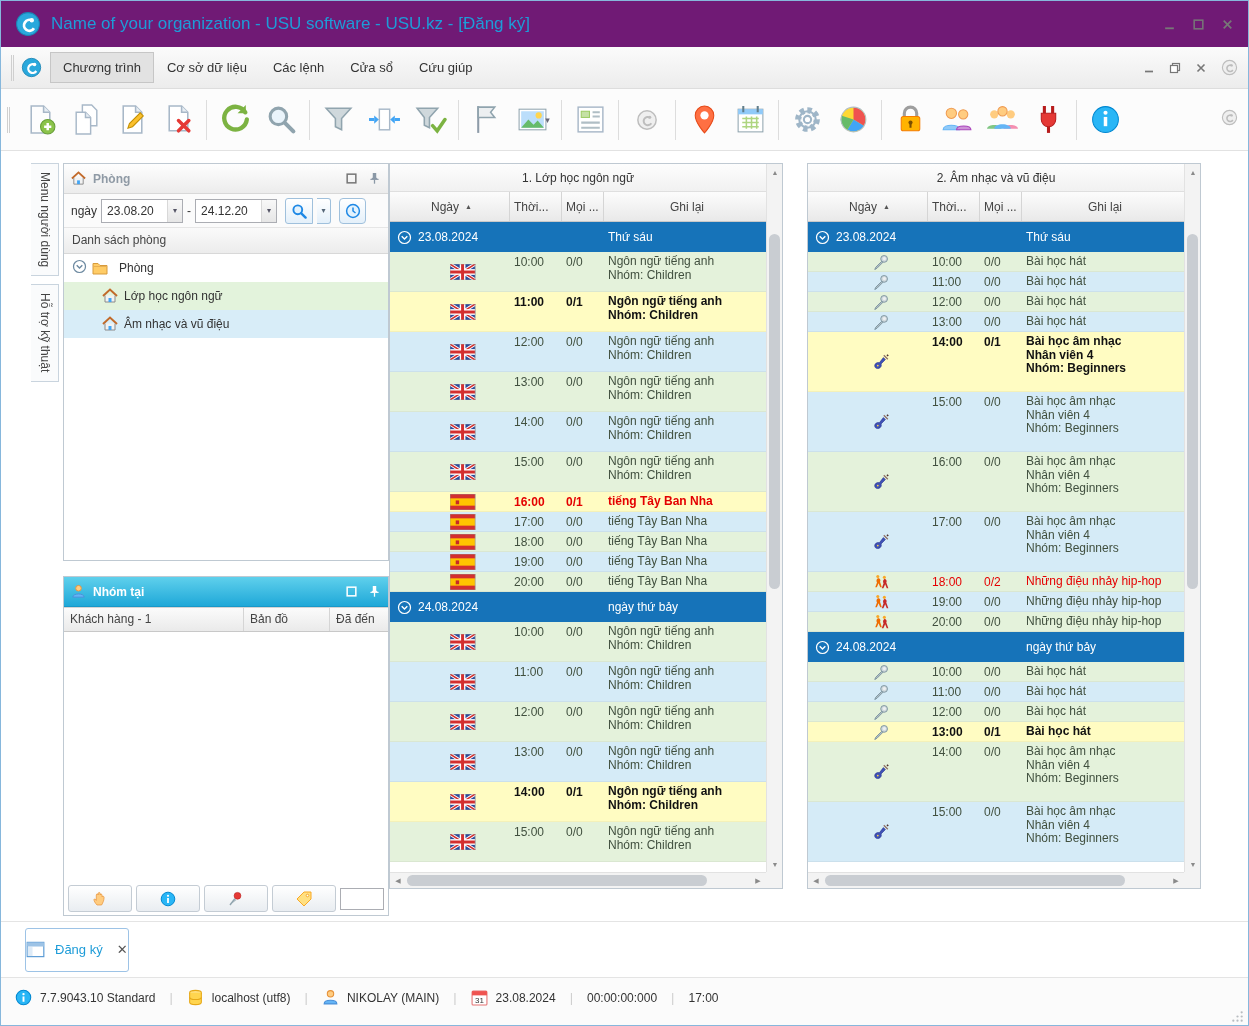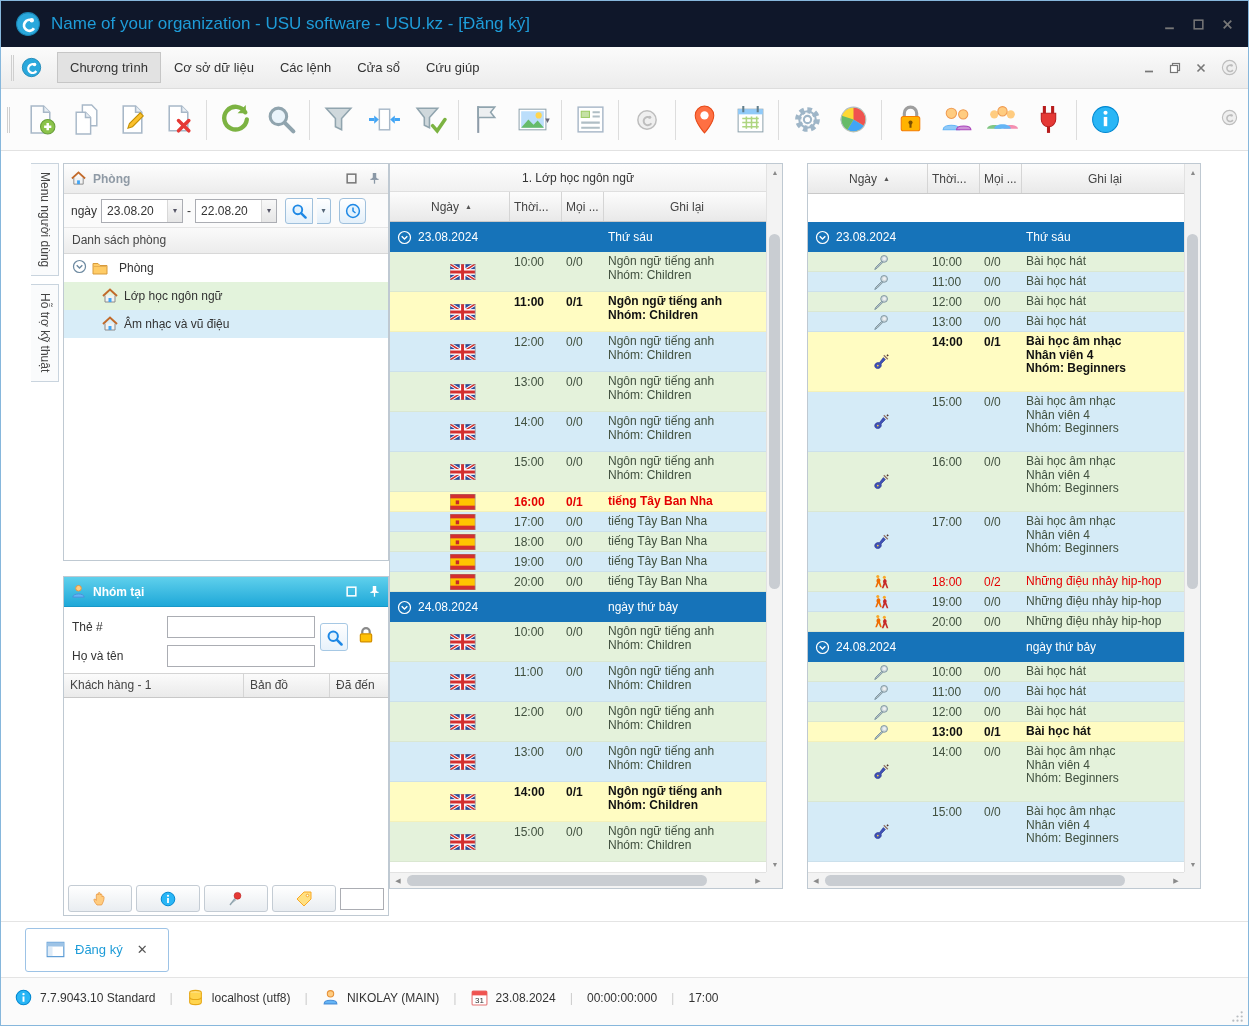--- a/index.html
+++ b/index.html
@@ -3,32 +3,32 @@
 <meta charset="utf-8">
 <style>
   *{box-sizing:border-box;margin:0;padding:0}
   html,body{background:#D7E4F0}
   body{font-family:"Liberation Sans",sans-serif}
   .win{position:relative;width:1249px;height:1026px;background:#FFF;border:1px solid #86B7DC;overflow:hidden}
   .icon svg,[data-icon] svg{display:block}
   [data-icon] svg{width:15px;height:15px}
 
   
-  .titlebar{position:absolute;left:0;top:0;right:0;height:46px;background:#0f172a;display:flex;align-items:center;padding:12px 14px}
+  .titlebar{position:absolute;left:0;top:0;right:0;height:46px;background:#701a75;display:flex;align-items:center;padding:12px 14px}
   .titlebar [data-icon="usu-logo"] svg{width:26px;height:26px}
   .title{color:#1E9CD8;font-size:17px;margin-left:10px;white-space:nowrap}
   .wctrls{margin-left:auto;display:flex;gap:16px;align-items:center}
   .wbtn{cursor:pointer}
   .wbtn svg{width:13px;height:13px}
 
   
   .menubar{position:absolute;top:46px;left:0;right:0;height:42px;background:linear-gradient(#FBFBFB,#ECECEC);border-bottom:1px solid #DDD;display:flex;align-items:center;padding:0 10px}
   .grip{width:4px;height:26px;border-left:3px double #CFCFCF;margin-right:6px}
   .menubar [data-icon="usu-logo"] svg{width:21px;height:21px}
-  #menu-items{display:flex;margin-left:15px}
+  #menu-items{display:flex;margin-left:8px}
   .mitem{padding:7px 12px;font-size:13px;color:#333;cursor:pointer;border:1px solid transparent}
   .mitem.active{background:#E2E2E2;border:1px solid #C6C6C6}
   .mwin{margin-left:auto;display:flex;align-items:center;gap:14px}
   .mwin span{cursor:pointer}
   .mwin svg{width:12px;height:12px}
   .mwin .usug svg{width:17px;height:17px}
 
   
   .toolbar{position:absolute;top:88px;left:0;right:0;height:62px;background:#FCFCFC;border-bottom:1px solid #E2E2E2;display:flex;align-items:center;padding:0 6px}
   #toolbar-items{display:flex;align-items:center}
@@ -129,21 +129,21 @@
   
   .vscroll{position:absolute;top:0;right:0;bottom:16px;width:16px;background:#F3F3F3;border-left:1px solid #E2E2E2}
   .vthumb{position:absolute;left:2px;width:11px;border-radius:6px;background:#C9CDD2;cursor:pointer}
   .sarr{width:16px;height:16px;display:flex;align-items:center;justify-content:center;font-size:7px;color:#8A8A8A;cursor:pointer}
   .hscroll{position:absolute;left:0;right:16px;bottom:0;height:16px;background:#F3F3F3;border-top:1px solid #E2E2E2}
   .hthumb{position:absolute;top:2px;height:11px;border-radius:6px;background:#C9CDD2;cursor:pointer}
   .scorner{position:absolute;right:0;bottom:0;width:16px;height:16px;background:#F3F3F3}
 
   
   .tabbar{position:absolute;left:0;top:920px;right:0;height:56px;background:#FFF;border-top:1px solid #E4E4E4;display:flex;align-items:center;padding-left:24px}
-  .dtab{display:flex;align-items:center;border:1px solid #9DC3E6;border-radius:3px;background:#FFF;height:44px;padding:0 20px;cursor:pointer}
+  .dtab{display:flex;align-items:center;border:1px solid #9DC3E6;border-radius:3px;background:#FFF;height:44px;padding:0 0;cursor:pointer}
   .dtab [data-icon] svg{width:19px;height:19px}
   .tlabel{color:#1E9CD8;font-size:13px;margin-left:10px}
   .tclose{color:#555;font-size:13px;margin-left:14px;cursor:pointer}
 
   
   .statusbar{position:absolute;left:0;top:976px;right:0;height:50px;background:#FBFBFB;border-top:1px solid #E4E4E4;display:flex;align-items:center;padding:0 14px 10px 14px;font-size:12px;color:#333}
   #statusbar-items{display:flex;align-items:center}
   .sitem{display:flex;align-items:center;gap:8px;white-space:nowrap}
   .sitem svg{width:17px;height:17px}
   .ssep{color:#CFCFCF;margin:0 14px;font-size:13px}
@@ -500,21 +500,21 @@
       </span>
     </div>
     <div class="daterow">
       <span>ngày</span>
       <span class="combo">
           <span>23.08.20</span>
           <span class="ccaret">▾</span>
         </span>
       <span>-</span>
       <span class="combo">
-          <span>22.08.20</span>
+          <span>24.12.20</span>
           <span class="ccaret">▾</span>
         </span>
       <span class="sbtn mag">
           <span data-icon="search-small">
             <svg viewBox="0 0 16 16">
               <circle cx="6.8" cy="6.8" r="4.4" fill="#E3F2FD" stroke="#1E88E5" stroke-width="1.9"></circle>
               <path d="M10.3 10.3L14.6 14.6" stroke="#1E88E5" stroke-width="2.4" stroke-linecap="round"></path>
             </svg>
           </span>
         </span>
@@ -583,44 +583,20 @@
           </span>
         <span data-icon="pin-white">
             <svg viewBox="0 0 12 12">
               <path d="M7.6 1v4l1.6 1.6H2.8L4.4 5V1z" fill="#FFF"></path>
               <path d="M2.2 6.8h7.6" stroke="#FFF"></path>
               <path d="M6 6.8v4" stroke="#FFF" stroke-width="1.2"></path>
             </svg>
           </span>
       </span>
     </div>
-    <div class="cform">
-      <div class="frow">
-        <span class="flbl">Thẻ #</span>
-        <input class="finput" value="" style="">
-      </div>
-      <div class="frow">
-        <span class="flbl">Họ và tên</span>
-        <input class="finput" value="" style="">
-      </div>
-      <span class="csearch">
-          <span data-icon="search-small">
-            <svg viewBox="0 0 16 16">
-              <circle cx="6.8" cy="6.8" r="4.4" fill="#E3F2FD" stroke="#1E88E5" stroke-width="1.9"></circle>
-              <path d="M10.3 10.3L14.6 14.6" stroke="#1E88E5" stroke-width="2.4" stroke-linecap="round"></path>
-            </svg>
-          </span>
-        </span>
-      <span class="clockico" data-icon="lock-gold">
-          <svg viewBox="0 0 16 16">
-            <path d="M5 7V5.5a3 3 0 0 1 6 0V7" fill="none" stroke="#8A8A8A" stroke-width="1.8"></path>
-            <rect x="3.5" y="7" width="9" height="6.5" rx="1" fill="#FFC107" stroke="#D49000"></rect>
-          </svg>
-        </span>
-    </div>
     <div class="chdr" id="ctable-headers">
         <div class="chcell">Khách hàng - 1</div>
         <div class="chcell">Bản đồ</div>
         <div class="chcell">Đã đến</div>
       </div>
     <div class="ctbody"></div>
     <div class="cbtns" id="current-buttons">
         <div class="cbtn">
           <span class="icon ">
             <svg viewBox="0 0 16 16">
@@ -1048,20 +1024,21 @@
         <div class="sarr" style="position:absolute;bottom:0">▼</div>
       </div>
       <div class="hscroll">
         <div class="sarr" style="position:absolute;left:0;top:0">◀</div>
         <div class="hthumb" style="left:17px;width:300px"></div>
         <div class="sarr" style="position:absolute;right:0;top:0">▶</div>
       </div>
       <div class="scorner"></div>
     </div>
   <div class="sched" id="sched1">
+      <div class="stitle">2. Âm nhạc và vũ điệu</div>
       <div class="scols">
         <div class="c cdate">Ngày<span class="sort">▲</span></div>
         <div class="c ctime">Thời...</div>
         <div class="c ccount">Mọi ...</div>
         <div class="c ctext">Ghi lại</div>
       </div>
       <div class="sbody">
         <div class="grow">
           <span class="gexp">
             <svg viewBox="0 0 16 16">

